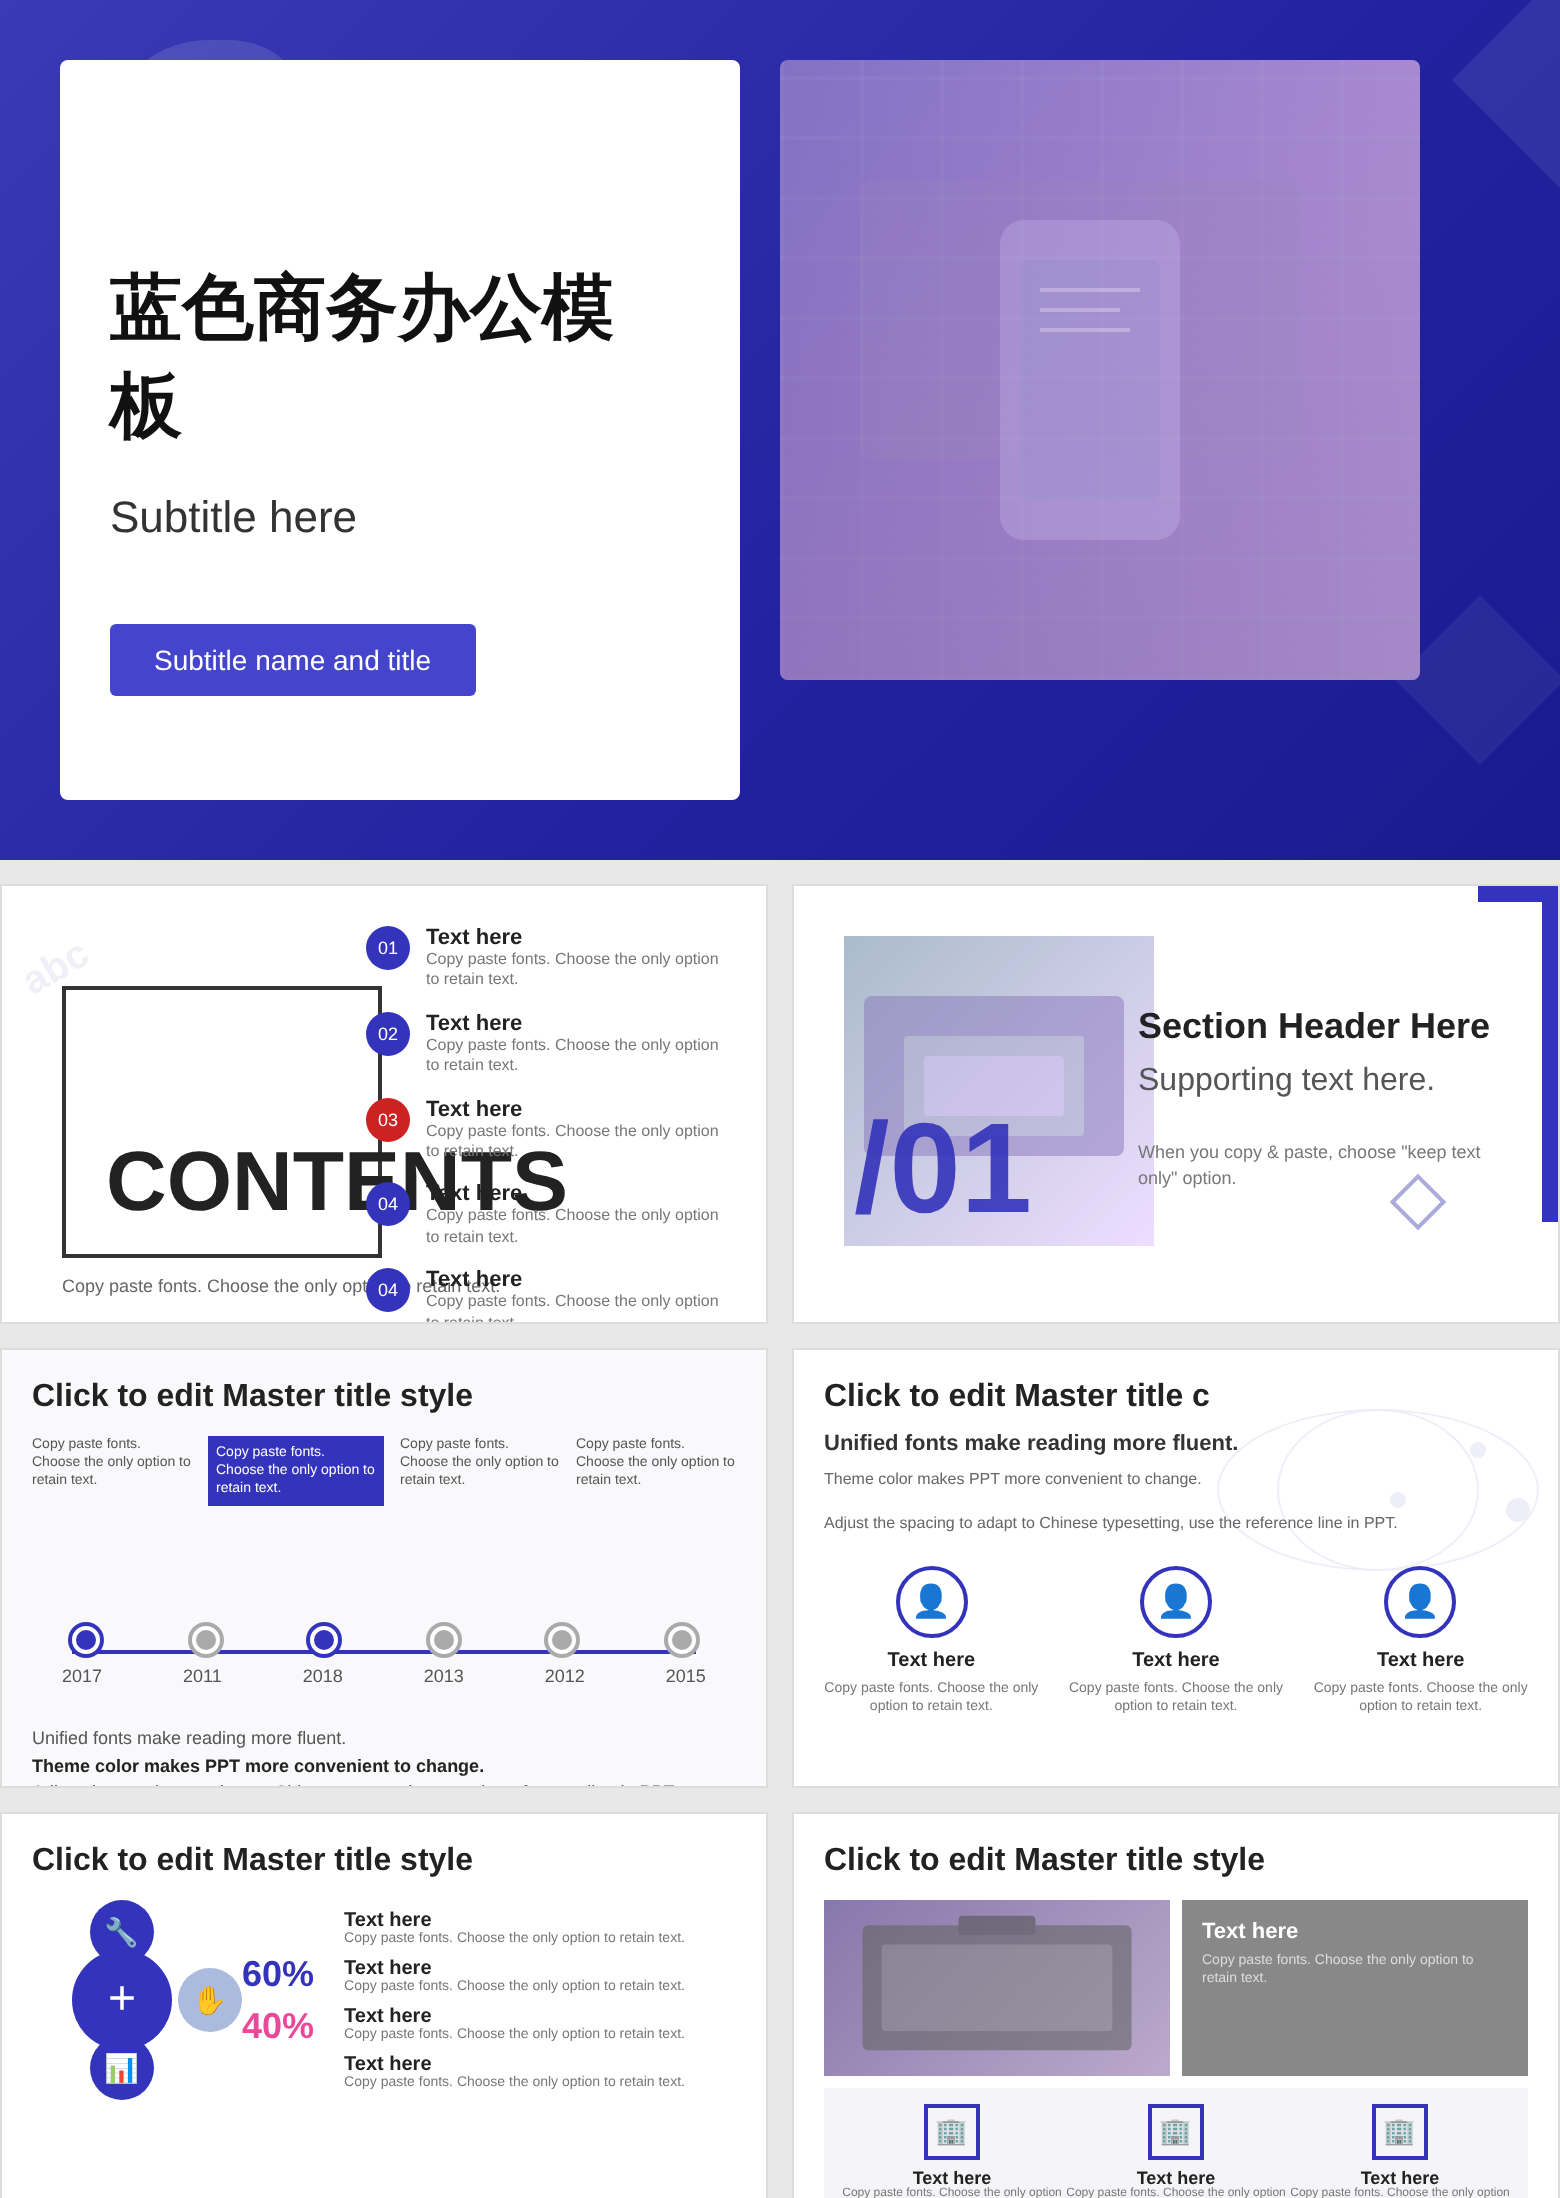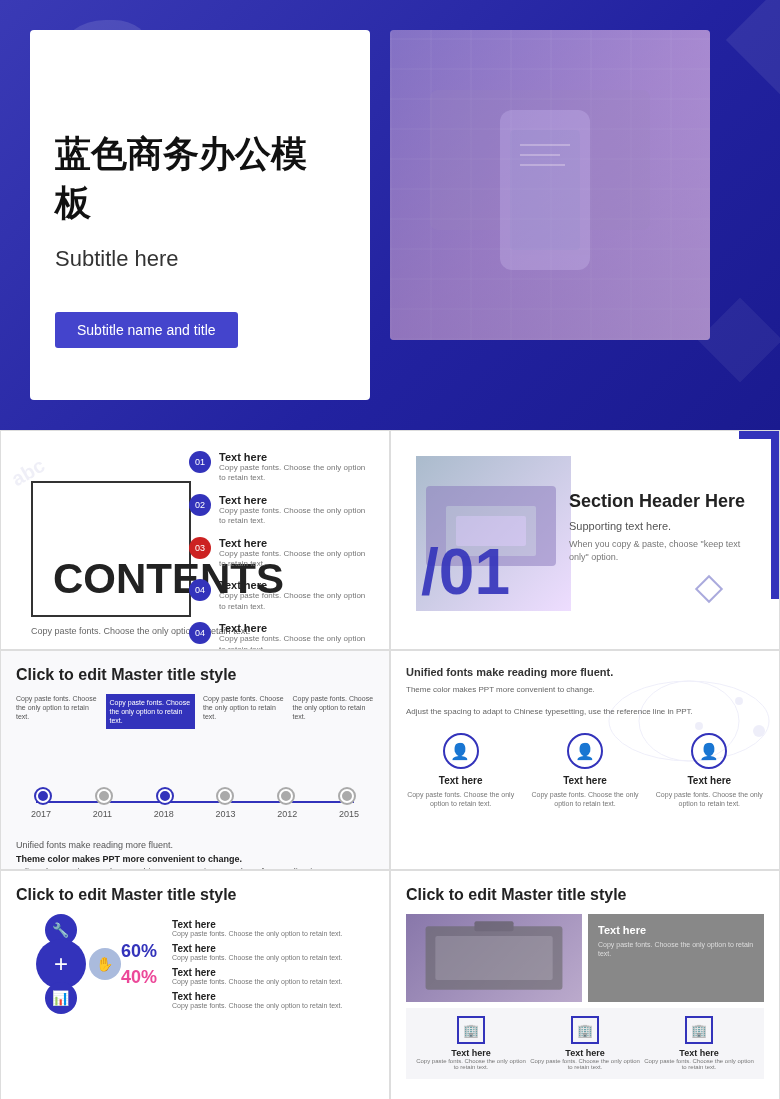--- a/index.html
+++ b/index.html
@@ -1,18 +1,18 @@
 <!DOCTYPE html>
 <html><head>
   <meta charset="utf-8">
   <style>
     * { margin: 0; padding: 0; box-sizing: border-box; }
     body { width: 780px; height: 1099px; font-family: 'Arial', sans-serif; background: #e8e8e8; overflow: hidden; }
 
-    .grid { display: grid; grid-template-columns: 1fr 1fr; grid-template-rows: 430px 220px 220px 230px; width: 780px; height: 1099px; gap: 0; }
+    .grid { display: grid; grid-template-columns: 1fr 1fr; grid-template-rows: 430px 220px 220px 230px; width: 780px; height: 1099px; gap: 12px; }
 
     
     .slide1 { grid-column: 1 / 3; background: linear-gradient(135deg, #3a3ab5 0%, #2222a0 60%, #1a1a8f 100%); position: relative; overflow: hidden; display: flex; }
 
     .slide1-left { width: 380px; padding: 60px 40px 40px 55px; position: relative; z-index: 2; }
     .slide1-white-bg { position: absolute; top: 30px; left: 30px; width: 340px; height: 370px; background: white; border-radius: 4px; z-index: 1; }
 
     .slide1-title { font-size: 36px; font-weight: bold; color: #111; margin-bottom: 18px; position: relative; z-index: 2; margin-top: 70px; }
     .slide1-subtitle { font-size: 22px; color: #333; margin-bottom: 40px; position: relative; z-index: 2; }
     .slide1-speaker-btn { background: #4444cc; color: white; border: none; padding: 10px 22px; font-size: 14px; border-radius: 3px; position: relative; z-index: 2; cursor: pointer; display: inline-block; margin-bottom: 12px; }
@@ -40,21 +40,21 @@
     .content-item { margin-bottom: 10px; display: flex; align-items: flex-start; gap: 8px; }
     .content-num { width: 22px; height: 22px; background: #3333bb; color: white; font-size: 9px; display: flex; align-items: center; justify-content: center; border-radius: 50%; flex-shrink: 0; }
     .content-text h4 { font-size: 11px; font-weight: bold; color: #222; }
     .content-text p { font-size: 8px; color: #777; line-height: 1.3; }
 
     
     .slide3 { background: white; position: relative; overflow: hidden; border: 1px solid #ddd; }
     .slide3-number { position: absolute; bottom: 40px; left: 30px; font-size: 64px; font-weight: bold; color: #3333bb; opacity: 0.9; }
     .slide3-right { position: absolute; right: 30px; top: 60px; width: 180px; }
     .slide3-header { font-size: 18px; font-weight: bold; color: #222; margin-bottom: 8px; }
-    .slide3-support { font-size: 11px; color: #555; margin-bottom: 6px; }
+    .slide3-support { font-size: 16px; color: #555; margin-bottom: 20px; }
     .slide3-detail { font-size: 9px; color: #777; line-height: 1.4; }
     .slide3-diamond { position: absolute; right: 60px; bottom: 50px; width: 20px; height: 20px; background: transparent; border: 2px solid #aaaadd; transform: rotate(45deg); }
     .slide3-accent { position: absolute; top: 0; right: 0; width: 40px; height: 8px; background: #3333bb; }
     .slide3-accent2 { position: absolute; top: 8px; right: 0; width: 8px; height: 160px; background: #3333bb; }
 
     
     .slide4 { background: #f9f9fb; position: relative; overflow: hidden; border: 1px solid #ddd; padding: 15px; }
     .slide4-title { font-size: 16px; font-weight: bold; color: #222; margin-bottom: 10px; }
     .timeline { position: relative; margin-top: 60px; }
     .timeline-line { position: absolute; top: 12px; left: 20px; right: 20px; height: 2px; background: #3333bb; }
@@ -220,20 +220,21 @@
     </div>
 
     <div class="slide4-bottom">
       <div>Unified fonts make reading more fluent.</div>
       <div><strong>Theme color makes PPT more convenient to change.</strong></div>
       <div>Adjust the spacing to adapt to Chinese typesetting, use the reference line in PPT.</div>
     </div>
   </div>
 
   <div class="slide5">
+    <div class="slide5-title">Click to edit Master title c</div>
     <div class="slide5-sub">Unified fonts make reading more fluent.</div>
     <div class="slide5-desc">Theme color makes PPT more convenient to change.</div>
     <div class="slide5-desc">Adjust the spacing to adapt to Chinese typesetting, use the reference line in PPT.</div>
 
     <div style="position:absolute;right:0;top:20px;width:180px;height:100px;opacity:0.08;">
       <svg viewBox="0 0 180 100" width="180" height="100">
         <ellipse cx="90" cy="50" rx="80" ry="40" fill="none" stroke="#3333bb" stroke-width="1"></ellipse>
         <ellipse cx="90" cy="50" rx="50" ry="40" fill="none" stroke="#3333bb" stroke-width="1"></ellipse>
         <circle cx="140" cy="30" r="4" fill="#3333bb"></circle>
         <circle cx="100" cy="55" r="4" fill="#3333bb"></circle>

